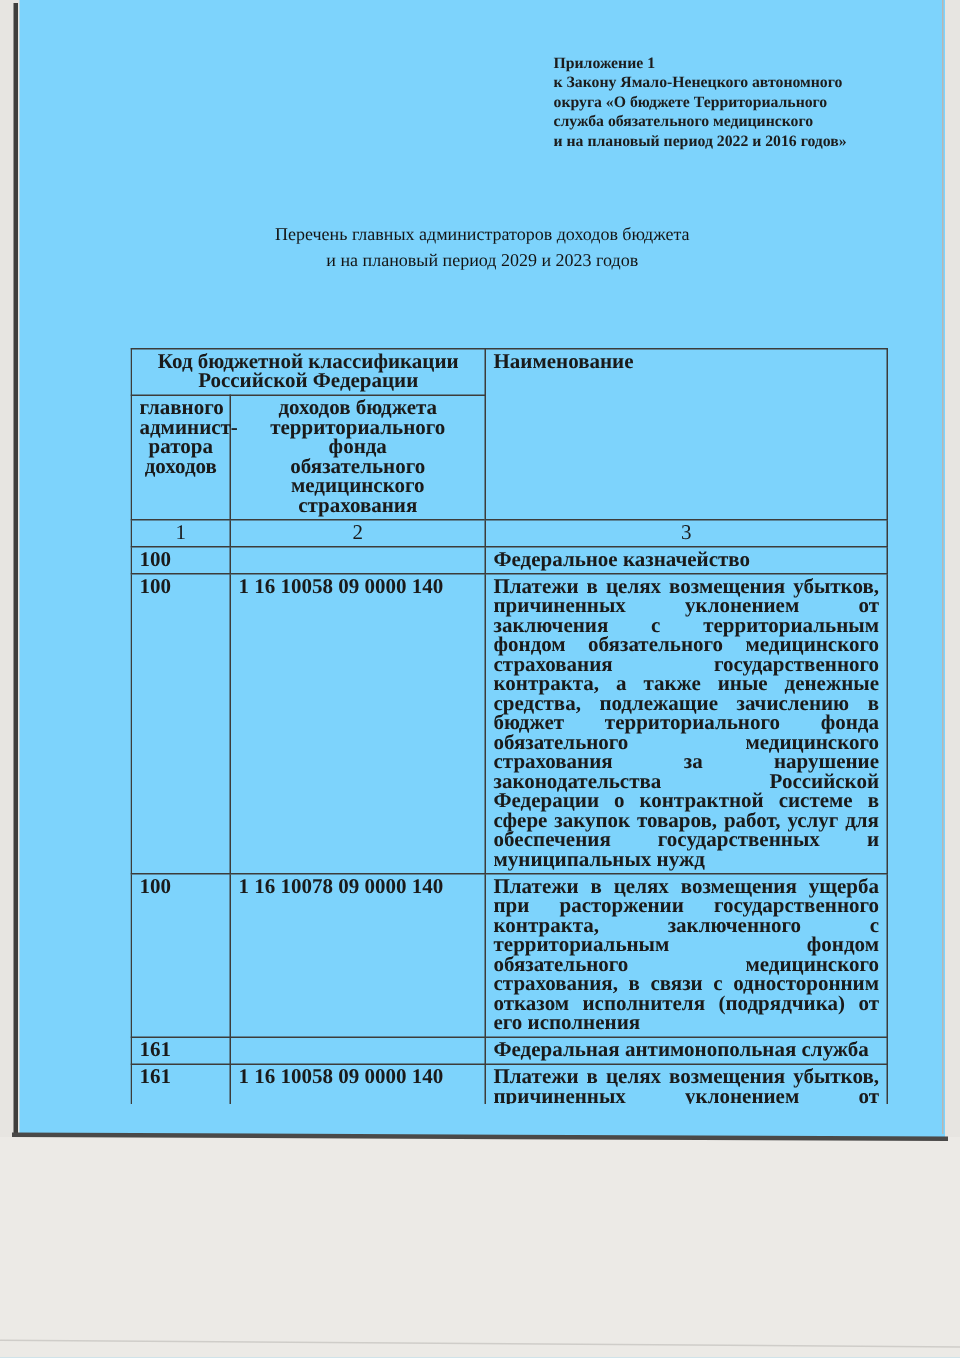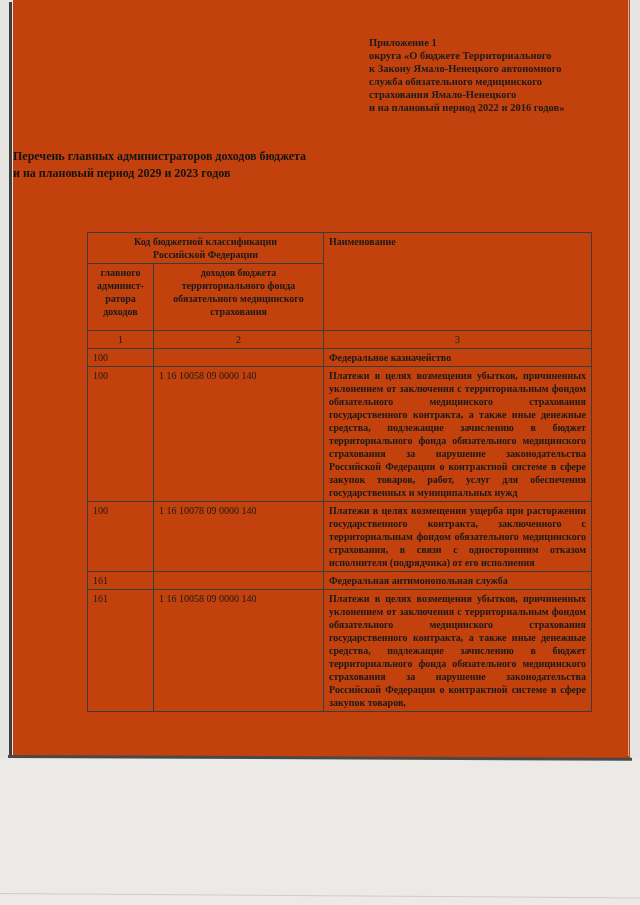--- a/index.html
+++ b/index.html
@@ -17,21 +17,21 @@
   .scan-lower {
     position: absolute;
     left: 0; top: 758px;
     width: 640px; height: 147px;
     background: #eceae6;
   }
   .page {
     position: absolute;
     left: 13px; top: 0;
     width: 617px; height: 876px;
-    background: #c2410c;
+    background: #7dd3fc;
   }
   .edge-left {
     position: absolute;
     left: 9px; top: 2px;
     width: 3px; height: 755px;
     background: #3f3e3c;
   }
   .edge-right {
     position: absolute;
     left: 628px; top: 0;
@@ -60,36 +60,37 @@
     width: 244px;
     font-size: 10.5px;
     font-weight: bold;
     line-height: 13px;
     color: #1c1c1c;
   }
   .title {
     position: absolute;
     left: 0; top: 148px;
     width: 100%;
+    text-align: center;
     font-size: 12px;
-    font-weight: bold;
+    font-weight: normal;
     line-height: 16.5px;
     color: #141414;
   }
   .table-wrap {
     position: absolute;
     left: 74px; top: 232px;
     width: 506px; height: 504px;
     overflow: hidden;
   }
   table.kbk {
     border-collapse: collapse;
     width: 504px;
     table-layout: fixed;
-    font-size: 10px;
+    font-size: 14px;
     color: #1a1a1a;
   }
   table.kbk td {
     border: 1px solid #3c3c3a;
     padding: 2px 5px;
     vertical-align: top;
     line-height: 13px;
   }
   td.hdr {
     text-align: center;
@@ -101,42 +102,41 @@
     font-weight: bold;
   }
   .prelines { white-space: pre-line; }
   td.colnum {
     text-align: center;
     font-weight: normal;
     padding-top: 0;
     padding-bottom: 0;
   }
   td.codecell {
-    font-weight: normal;
+    font-weight: bold;
     padding-left: 9px;
   }
   td.kbkcell {
-    font-weight: normal;
+    font-weight: bold;
   }
   td.namecell {
     font-weight: bold;
     text-align: justify;
   }
 </style>
 </head>
 <body>
 
 <div class="page">
 
   <div class="annex">
     <div>Приложение 1</div>
+    <div>к Закону Ямало-Ненецкого автономного</div>
     <div>округа «О бюджете Территориального</div>
-    <div>к Закону Ямало-Ненецкого автономного</div>
     <div>служба обязательного медицинского</div>
-    <div>страхования Ямало-Ненецкого</div>
     <div>и на плановый период 2022 и 2016 годов»</div>
   </div>
 
   <div class="title">
     <div>Перечень главных администраторов доходов бюджета</div>
     <div>и на плановый период 2029 и 2023 годов</div>
   </div>
 
   <div class="table-wrap">
     <table class="kbk">

